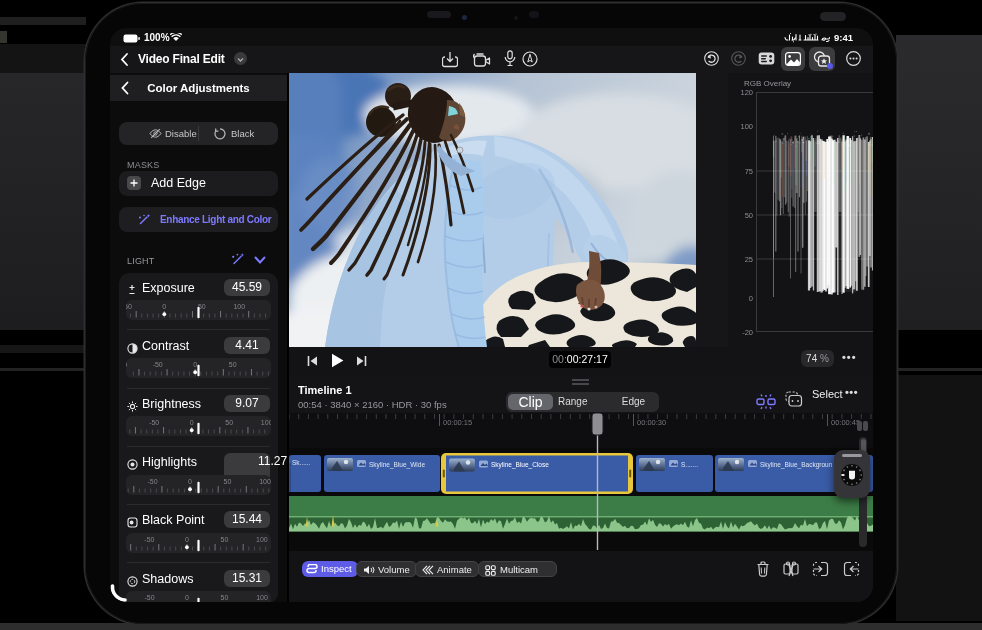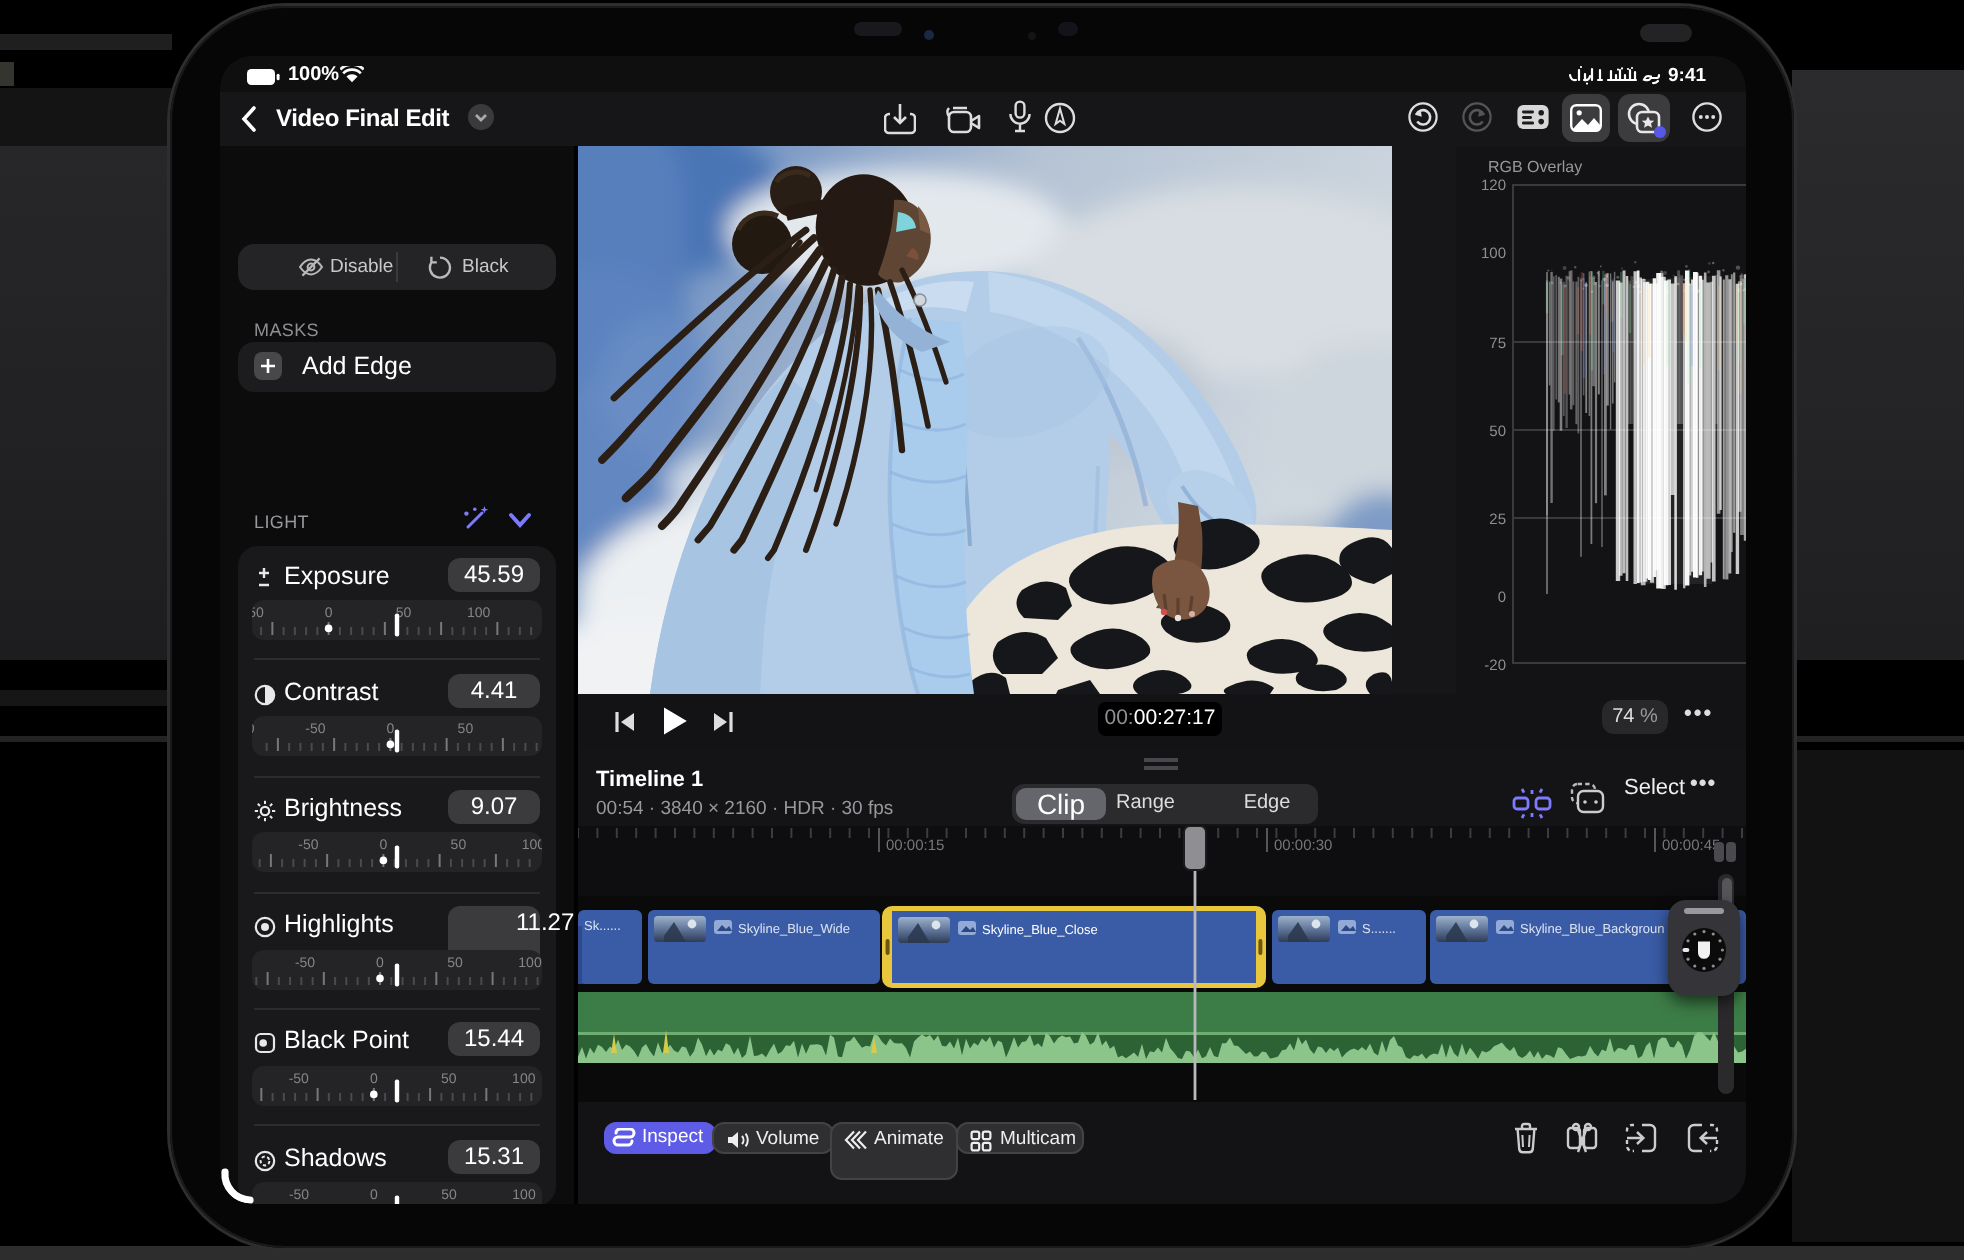--- a/index.html
+++ b/index.html
@@ -108,39 +108,54 @@
     </div>
     <svg class="abs" style="left:736px;top:5px;" width="15" height="15" viewBox="0 0 15 15">
         <circle cx="7.5" cy="7.5" r="6.8" stroke="#ddd" stroke-width="1.2" fill="none"></circle>
         <circle cx="4.4" cy="7.5" r="1" fill="#ddd"></circle>
         <circle cx="7.5" cy="7.5" r="1" fill="#ddd"></circle>
         <circle cx="10.6" cy="7.5" r="1" fill="#ddd"></circle>
       </svg>
   </div>
 
   <div class="abs" style="left:0;top:45px;width:177px;height:529px;background:#0c0c0d;">
+    <div class="abs" style="left:0;top:2px;width:177px;height:26px;background:#1f1f21;">
+      <svg class="abs" style="left:10px;top:6px;" width="9" height="14" viewBox="0 0 9 14">
+          <path d="M7.5 1.5 L2.5 7 L7.5 12.5" stroke="#fff" stroke-width="1.8" fill="none" stroke-linecap="round"></path>
+        </svg>
+      <div class="abs" style="left:0;top:7px;width:177px;text-align:center;font-size:11.5px;font-weight:bold;color:#fff;">Color Adjustments</div>
+    </div>
     <div class="abs" style="left:9px;top:49px;width:159px;height:23px;background:#242427;border-radius:8px;">
       <div class="abs" style="left:79px;top:4px;width:1px;height:15px;background:#3a3a3d;"></div>
       <svg class="abs" style="left:30px;top:6px;" width="13" height="11" viewBox="0 0 13 11">
           <path d="M1 5.5 C 2.7 3 5 1.8 6.5 1.8 C 8 1.8 10.3 3 12 5.5 C 10.3 8 8 9.2 6.5 9.2 C 5 9.2 2.7 8 1 5.5 Z" fill="none" stroke="#b8b8b8" stroke-width="1"></path>
           <circle cx="6.5" cy="5.5" r="1.7" fill="none" stroke="#b8b8b8" stroke-width="1"></circle>
           <path d="M2.2 9.8 L10.8 1.2" stroke="#b8b8b8" stroke-width="1.1"></path>
         </svg>
       <span class="abs" style="left:46px;top:6px;font-size:9.5px;color:#c8c8c8;">Disable</span>
       <svg class="abs" style="left:95px;top:5px;" width="12" height="13" viewBox="0 0 12 13">
           <path d="M6 1.8 a5 5 0 1 1 -4.3 2.4 M1.7 4.2 V1.4 M1.7 4.2 H4.4" stroke="#bbb" stroke-width="1.2" fill="none"></path>
         </svg>
       <span class="abs" style="left:112px;top:6px;font-size:9.5px;color:#c8c8c8;">Black</span>
     </div>
     <div class="abs" style="left:17px;top:87px;font-size:9px;color:#8e8e93;letter-spacing:0.2px;">MASKS</div>
     <div class="abs" style="left:9px;top:98px;width:159px;height:25px;background:#1c1c1e;border-radius:8px;">
       <div class="abs" style="left:8px;top:5px;width:14px;height:14px;background:#48484b;border-radius:4px;"><svg width="14" height="14" viewBox="0 0 14 14">
             <path d="M7 3.5 v7 M3.5 7 h7" stroke="#fff" stroke-width="1.3"></path>
           </svg></div>
       <span class="abs" style="left:32px;top:5px;font-size:12.5px;color:#fff;">Add Edge</span>
+    </div>
+    <div class="abs" style="left:9px;top:134px;width:159px;height:25px;background:#1e1e20;border-radius:8px;white-space:nowrap;">
+      <svg class="abs" style="left:18px;top:6px;" width="14" height="14" viewBox="0 0 14 14">
+          <path d="M3.5 10.5 L10 4" stroke="#7d7aff" stroke-width="1.5" stroke-linecap="round"></path>
+          <path d="M11.5 1 l0.5 1.3 1.3 0.5 -1.3 0.5 -0.5 1.3 -0.5 -1.3 -1.3 -0.5 1.3 -0.5 z" fill="#7d7aff"></path>
+          <circle cx="3" cy="4.5" r="1" fill="#7d7aff"></circle>
+          <circle cx="7" cy="2.5" r="0.8" fill="#7d7aff"></circle>
+        </svg>
+      <span class="abs" style="left:41px;top:7px;font-size:10px;letter-spacing:-0.3px;font-weight:bold;color:#7d7aff;">Enhance Light and Color</span>
     </div>
     <div class="abs" style="left:17px;top:183px;font-size:9px;color:#98989d;letter-spacing:0.2px;">LIGHT</div>
     <svg class="abs" style="left:120px;top:179px;" width="15" height="15" viewBox="0 0 15 15">
         <path d="M4 11.5 L11 4.5" stroke="#7d7aff" stroke-width="1.5" stroke-linecap="round"></path>
         <path d="M12.2 1 l0.5 1.4 1.4 0.5 -1.4 0.5 -0.5 1.4 -0.5 -1.4 -1.4 -0.5 1.4 -0.5 z" fill="#7d7aff"></path>
         <circle cx="3.2" cy="4.8" r="1.1" fill="#7d7aff"></circle>
         <circle cx="7.4" cy="2.6" r="0.9" fill="#7d7aff"></circle>
       </svg>
     <svg class="abs" style="left:144px;top:182px;" width="12" height="10" viewBox="0 0 12 10">
         <path d="M1.5 2.5 L6 7.5 L10.5 2.5" stroke="#7d7aff" stroke-width="2" fill="none" stroke-linecap="round"></path>
@@ -972,28 +987,28 @@
         <svg style="position:absolute;left:4px;top:3px;" width="12" height="10" viewBox="0 0 12 10">
             <path d="M2 2.5 a2 2 0 0 1 2 -2 h5 a2 2 0 0 1 0 4 h-6 a2 2 0 0 0 0 4 h5 a2 2 0 0 0 2 -2" stroke="#fff" stroke-width="1.5" fill="none" stroke-linecap="round"></path>
           </svg>
       </div>
       <div class="abs" style="left:67px;top:10px;height:16px;background:#2f2f32;border:0.5px solid #434346;border-radius:6px;padding:0 6px 0 21px;font-size:9.5px;line-height:15px;color:#eee;">Volume
         <svg style="position:absolute;left:6px;top:3px;" width="12" height="10" viewBox="0 0 12 10">
             <path d="M1 3.5 h2 L6 1 v8 L3 6.5 h-2 z" fill="#eee"></path>
             <path d="M8 3 a3 3 0 0 1 0 4 M9.8 1.8 a5.2 5.2 0 0 1 0 6.4" stroke="#eee" stroke-width="1" fill="none"></path>
           </svg>
       </div>
-      <div class="abs" style="left:126px;top:10px;height:29px;background:#2f2f32;border:0.5px solid #434346;border-radius:6px;padding:0 6px 0 21px;font-size:9.5px;line-height:15px;color:#eee;">Animate
+      <div class="abs" style="left:126px;top:10px;height:16px;background:#2f2f32;border:0.5px solid #434346;border-radius:6px;padding:0 6px 0 21px;font-size:9.5px;line-height:15px;color:#eee;">Animate
         <svg style="position:absolute;left:6px;top:3px;" width="12" height="10" viewBox="0 0 12 10">
             <g stroke="#eee" fill="none" stroke-width="1.1">
               <path d="M5 0.8 L1 5 l4 4.2 M8 0.8 L4 5 l4 4.2 M11 0.8 L7 5 l4 4.2"></path>
             </g>
           </svg>
       </div>
-      <div class="abs" style="left:189px;top:10px;height:16px;background:#2f2f32;border:0.5px solid #434346;border-radius:6px;padding:0 3px 0 21px;font-size:9.5px;line-height:15px;color:#eee;">Multicam
+      <div class="abs" style="left:189px;top:10px;height:16px;background:#2f2f32;border:0.5px solid #434346;border-radius:6px;padding:0 18px 0 21px;font-size:9.5px;line-height:15px;color:#eee;">Multicam
         <svg style="position:absolute;left:6px;top:3px;" width="11" height="11" viewBox="0 0 11 11">
             <g fill="none" stroke="#eee" stroke-width="1.1">
               <rect x="0.8" y="0.8" width="3.8" height="3.8" rx="1"></rect>
               <rect x="6.4" y="0.8" width="3.8" height="3.8" rx="1"></rect>
               <rect x="0.8" y="6.4" width="3.8" height="3.8" rx="1"></rect>
               <rect x="6.4" y="6.4" width="3.8" height="3.8" rx="1"></rect>
             </g>
           </svg>
       </div>
       <svg class="abs" style="left:467px;top:10px;" width="14" height="16" viewBox="0 0 14 16">

